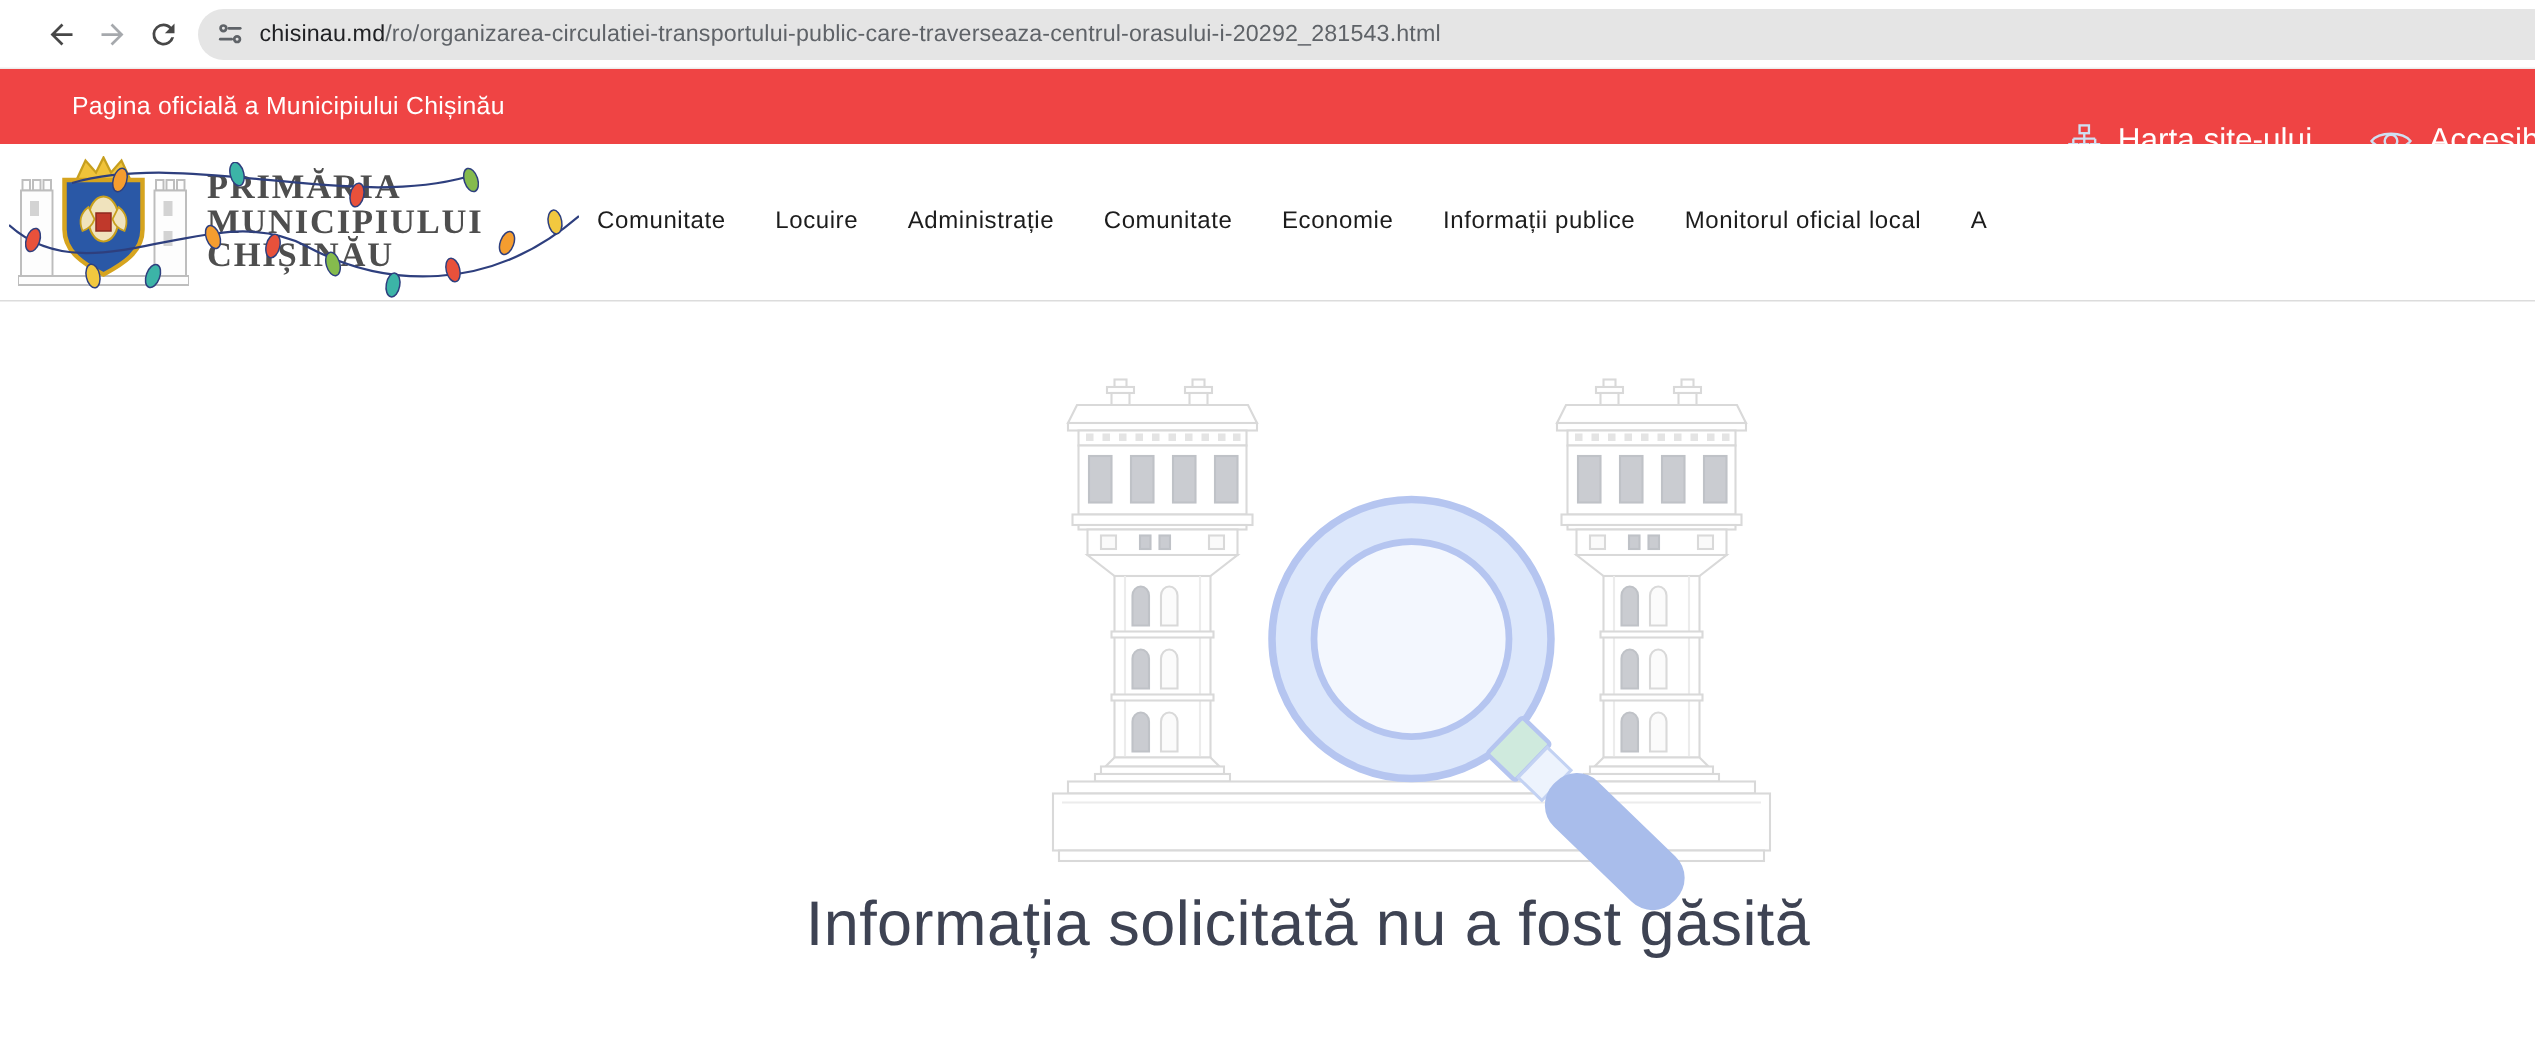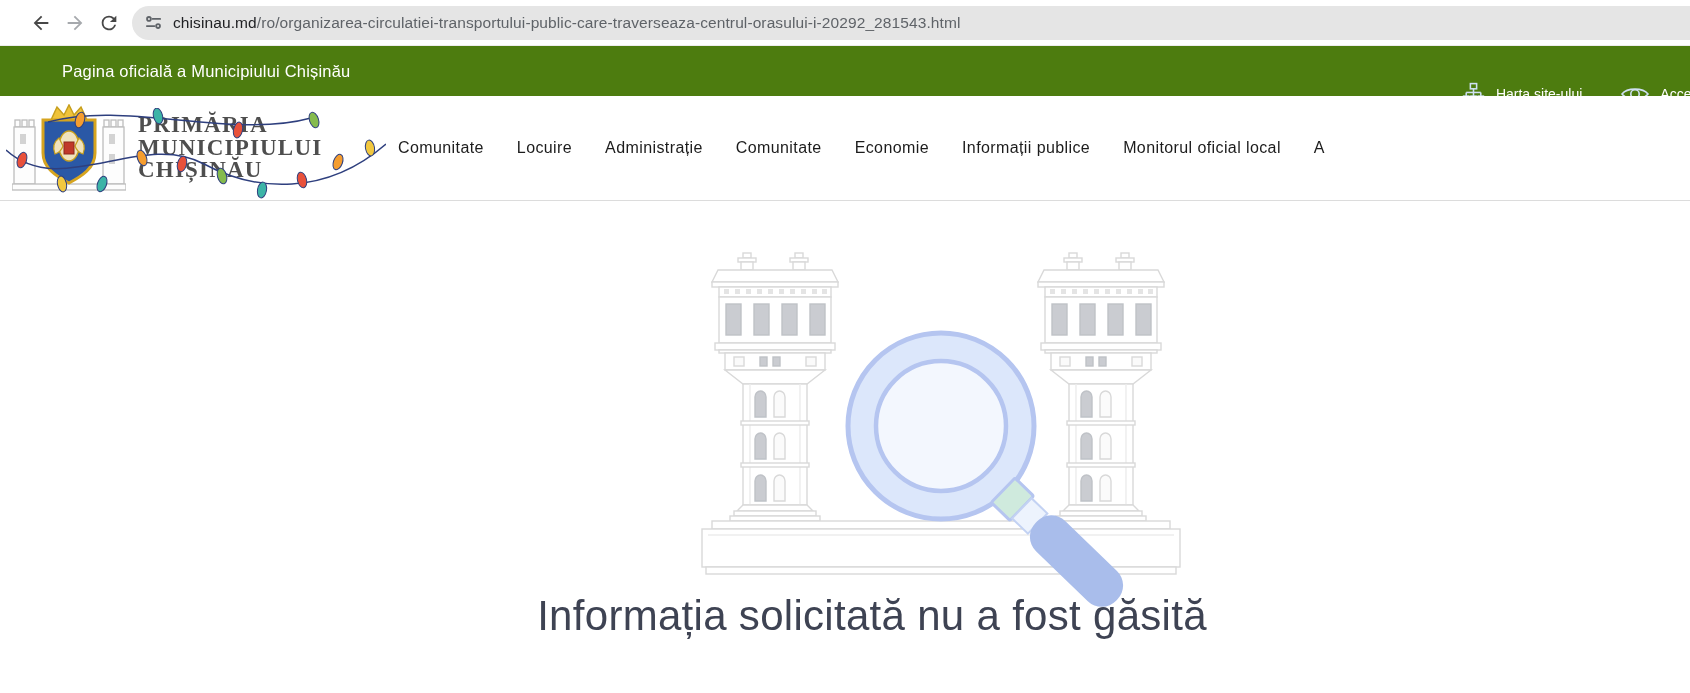--- a/index.html
+++ b/index.html
@@ -12,26 +12,26 @@
   .tb-btn { width:34px; height:34px; display:flex; align-items:center; justify-content:center;
     border-radius:50%; flex:0 0 auto; cursor:pointer; }
   .omnibox { flex:1; height:34px; background:#e5e5e5; border-radius:17px;
     margin-left:6px; margin-right:-24px; display:flex; align-items:center;
     padding-left:12px; overflow:hidden; white-space:nowrap; }
   .url { font-size:15.5px; margin-left:10px; letter-spacing:.1px; }
   .url .domain { color:#202124; }
   .url .path { color:#5f6368; }
 
   
-  .topbar { height:50px; background:#4d7c0f; color:#fff; display:flex; align-items:center;
-    position:relative; overflow:hidden;padding-left:14px; }
+  .topbar { height:50px; background:#ef4444; color:#fff; display:flex; align-items:center;
+    position:relative; overflow:hidden; }
   .topbar .tagline { margin-left:48px; font-size:16.5px; letter-spacing:.2px; }
   .topbar-right { position:absolute; right:-52px; top:0; height:50px; display:flex;
     align-items:center; gap:16px; }
-  .topbar-link { display:flex; align-items:center; gap:10px; font-size:14px;
+  .topbar-link { display:flex; align-items:center; gap:10px; font-size:21px;
     cursor:pointer; white-space:nowrap;margin-top:45px; }
   .topbar-link + .topbar-link { margin-left:22px; }
 
   
   .siteheader { height:105px; background:#fff; border-bottom:1px solid #dcdcdc;
     display:flex; align-items:center; overflow:hidden; }
   .logo { display:flex; align-items:center; gap:12px; margin-left:12px;
     width:366px; flex:0 0 auto; position:relative; cursor:pointer; }
   .logo-text { font-family:"Liberation Serif", serif; font-weight:bold; font-size:23px;
     line-height:.98; letter-spacing:1.2px; color:#4e4e4e; }

